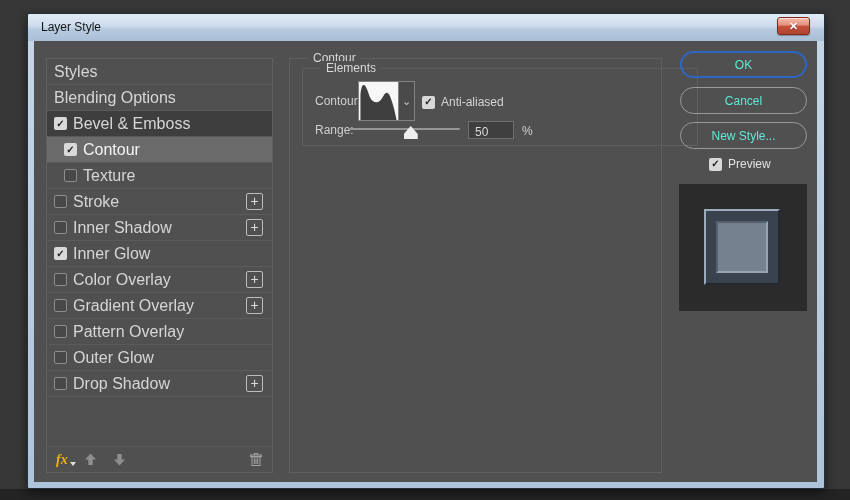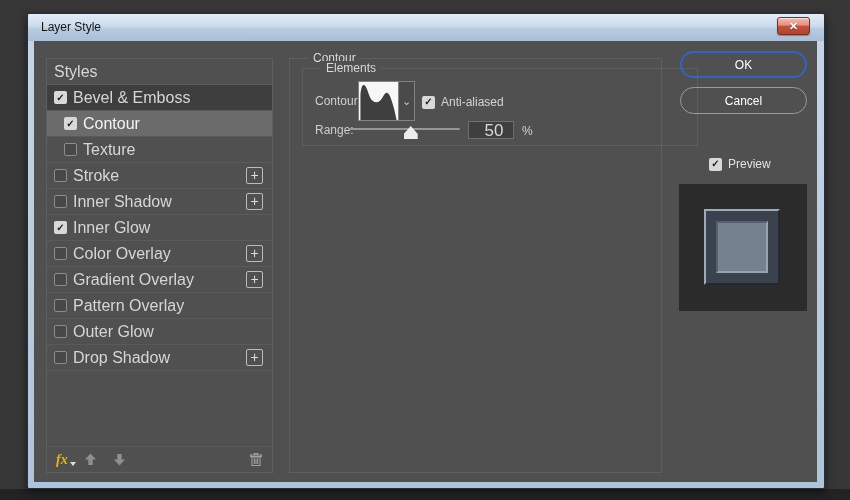--- a/index.html
+++ b/index.html
@@ -86,27 +86,27 @@
   .slider { position:absolute; left:45px; top:52px; width:112px; height:18px; cursor:pointer; }
   .slider .track { position:absolute; left:0; right:0; top:7px; height:2px; background:#969696; border-radius:1px; }
   .slider .thumb-tri {
     position:absolute; top:5px; left:calc(56% - 7px); width:14px; height:13px;
     background:#ededed;
     clip-path:polygon(50% 0, 100% 62%, 100% 100%, 0 100%, 0 62%);
     filter:drop-shadow(0 1px 1px rgba(0,0,0,.5));
   }
   .val-box { position:absolute; left:165px; top:52px; width:46px; height:18px; background:#3f3f3f; border:1px solid #6f6f6f; }
   .val-box input { width:100%; height:100%; background:transparent; border:0; outline:0;
-    color:#d8d8d8; font-size:17px; font-family:"Liberation Sans", sans-serif; padding-left:6px;text-align:center; }
+    color:#d8d8d8; font-size:12px; font-family:"Liberation Sans", sans-serif; padding-left:6px; }
   .lbl-pct { left:219px; top:55px; }
 
   
   .btn {
     position:absolute; left:646px; width:127px; height:27px; border-radius:14px;
-    background:transparent; border:1px solid #9a9a9a; color:#ffffff;
+    background:transparent; border:1px solid #9a9a9a; color:#5eead4;
     font-size:12px; font-family:"Liberation Sans", sans-serif; cursor:pointer;
   }
   .btn-ok { top:10px; border:2px solid #2e66c4; }
   .btn-cancel { top:46px; }
   .btn-new { top:81px; }
   .pv-cb-wrap { position:absolute; left:675px; top:116px; display:flex; align-items:center; }
   .pv-cb-wrap .lbl-pv { font-size:12px; color:#e2e2e2; margin-left:6px; }
   .preview-box { position:absolute; left:645px; top:143px; width:128px; height:127px; background:#2b2b2b; }
   .pv-outer {
     position:absolute; left:25px; top:25px; width:76px; height:76px;
@@ -127,20 +127,23 @@
     <span class="title">Layer Style</span>
     <span class="close-btn"><span>✕</span></span>
   </div>
 
   <div class="body">
 
     <div class="sidebar">
       <div class="row">
         <span class="label">Styles</span>
       </div>
+      <div class="row">
+        <span class="label">Blending Options</span>
+      </div>
       <div class="row has-cb group-on">
         <span class="cb on">
             <span class="tick">✓</span>
           </span>
         <span class="label">Bevel &amp; Emboss</span>
       </div>
       <div class="row has-cb indent selected">
         <span class="cb on">
             <span class="tick">✓</span>
           </span>
@@ -247,20 +250,21 @@
         </div>
         <div class="val-box">
           <input value="50" style="">
         </div>
         <span class="lbl lbl-pct">%</span>
       </div>
     </div>
 
     <button class="btn btn-ok">OK</button>
     <button class="btn btn-cancel">Cancel</button>
+    <button class="btn btn-new">New Style...</button>
 
     <div class="pv-cb-wrap">
       <span class="cb on">
           <span class="tick">✓</span>
         </span>
       <span class="lbl-pv">Preview</span>
     </div>
 
     <div class="preview-box">
       <div class="pv-outer">

